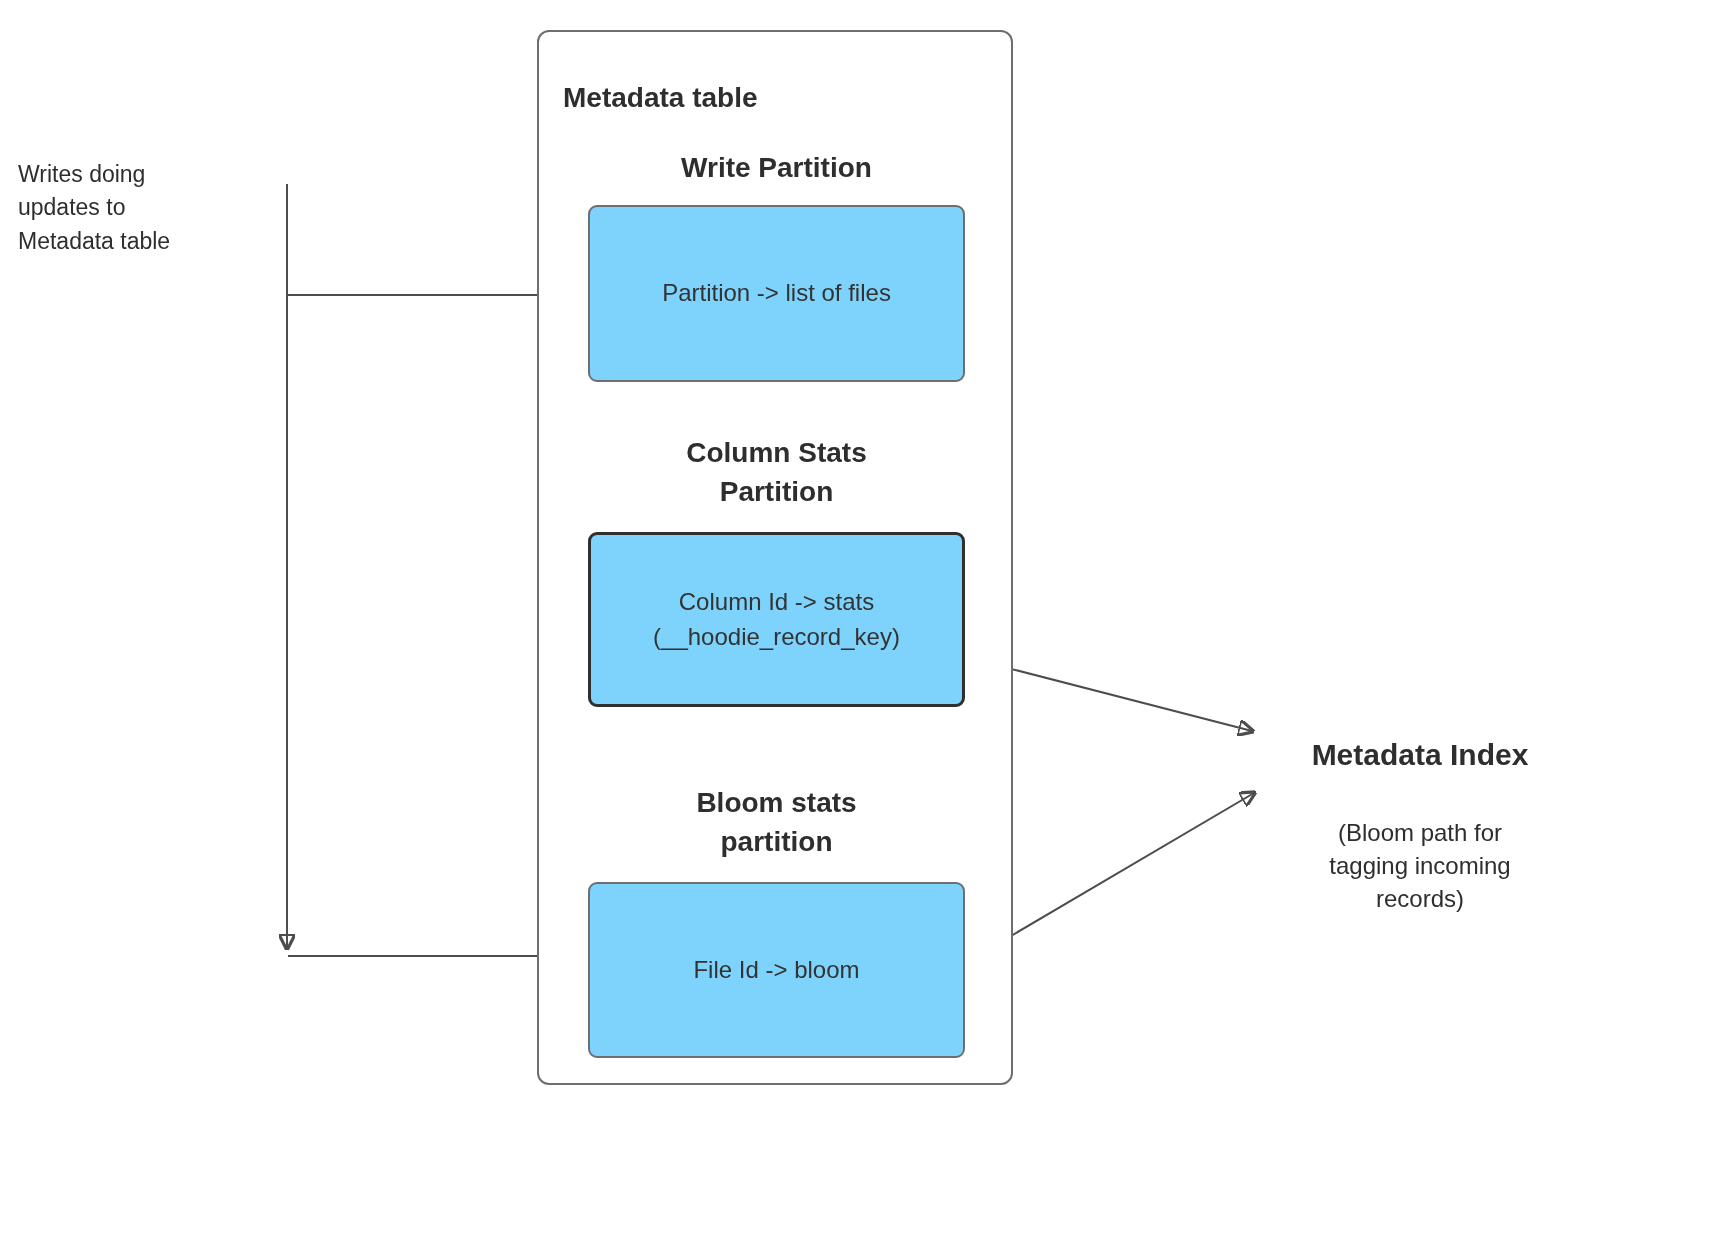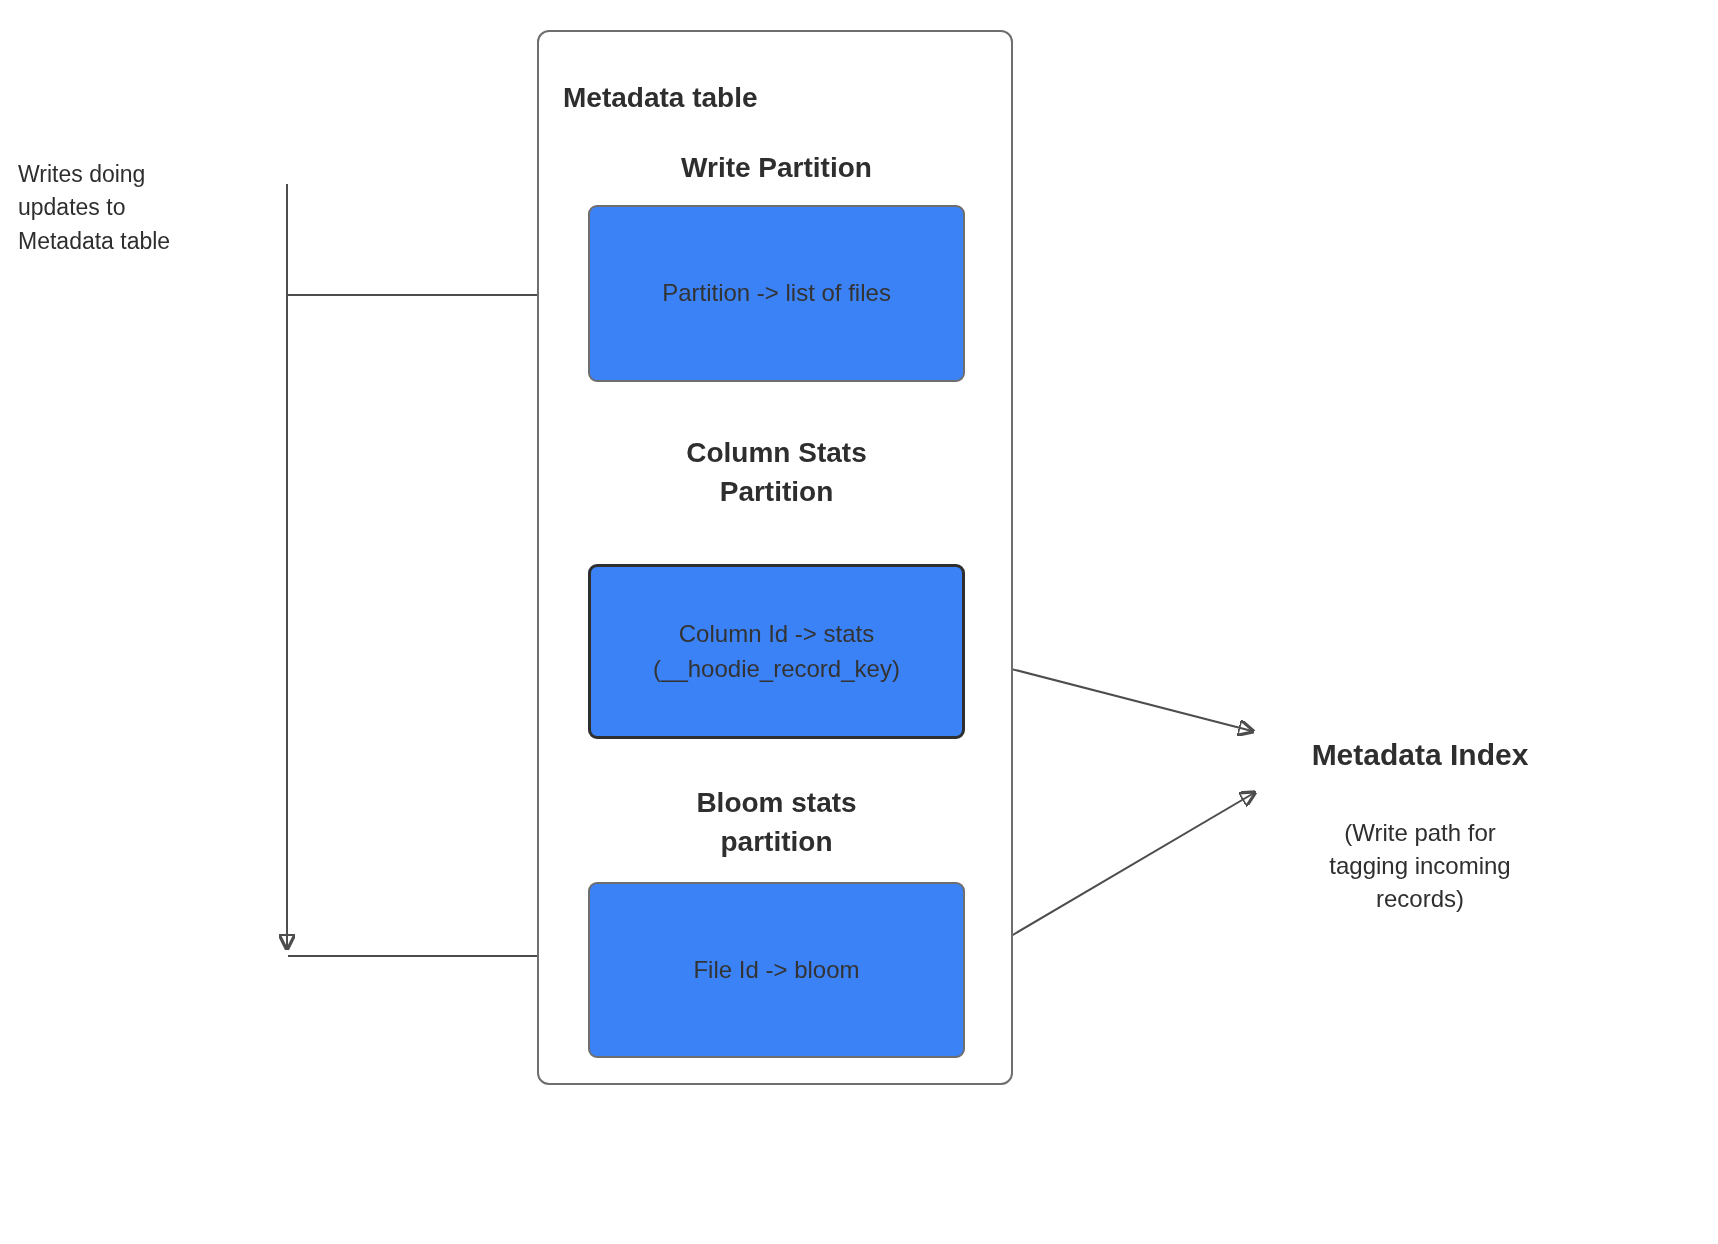--- a/index.html
+++ b/index.html
@@ -50,35 +50,34 @@
   .heading-files   { top: 148px; }
   .heading-column  { top: 433px; }
   .heading-bloom   { top: 783px; }
 
   
   .inner-box {
     left: 588px;
     width: 377px;
     border: 2px solid #6e6e6e;
     border-radius: 9px;
-    background: #3b82f6;
+    background: #7dd3fc;
     box-sizing: border-box;
     display: flex;
     align-items: center;
     justify-content: center;
     text-align: center;
     font-size: 24px;
     line-height: 1.42;
     color: #333333;
   }
   .box-files  { top: 205px; height: 177px; }
   .box-column {
     top: 532px; height: 175px;
     border: 3px solid #2f2f2f;
-    margin-top: 32px;
   }
   .box-bloom  { top: 882px; height: 176px; justify-content: center; }
 
   
   .left-annotation {
     left: 18px;
     top: 158px;
     width: 192px;
     text-align: left;
     font-size: 23px;
@@ -159,15 +158,15 @@
 
 <div class="abs section-heading heading-bloom preline">Bloom stats
 partition</div>
 
 <div class="abs inner-box box-bloom">
   <span class="preline">File Id -&gt; bloom</span>
 </div>
 
 <div class="abs index-title">Metadata Index</div>
 
-<div class="abs index-subtitle preline">(Write path for
+<div class="abs index-subtitle preline">(Bloom path for
 tagging incoming
 records)</div>
 
 </body></html>

